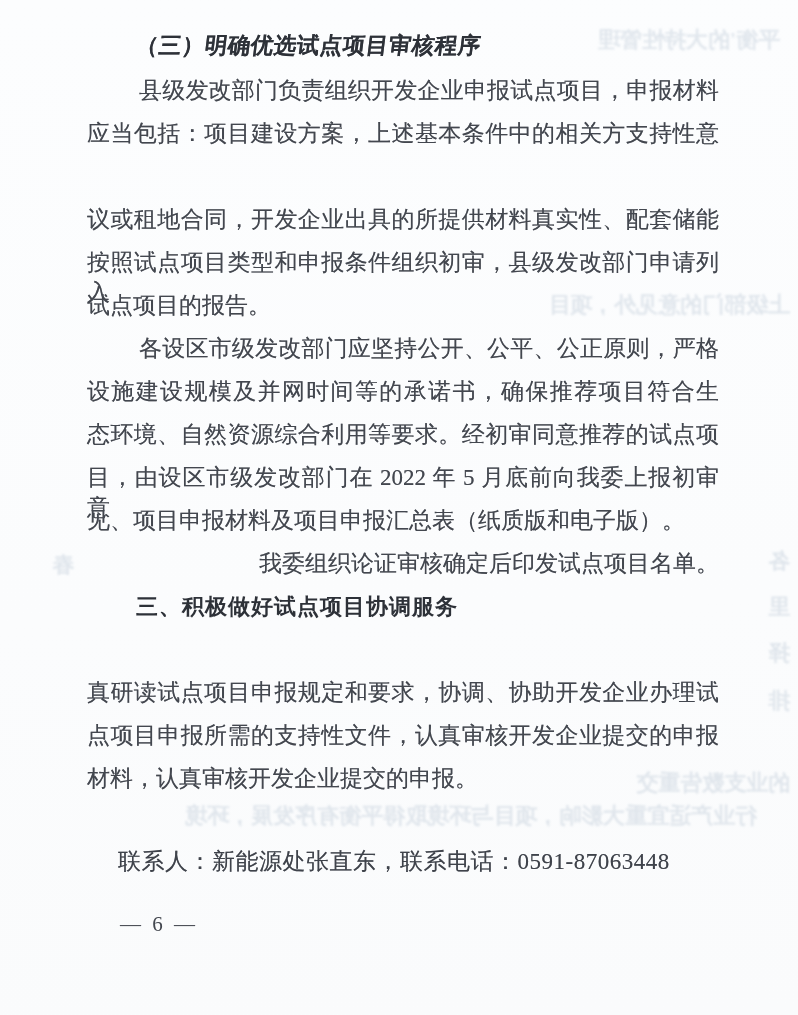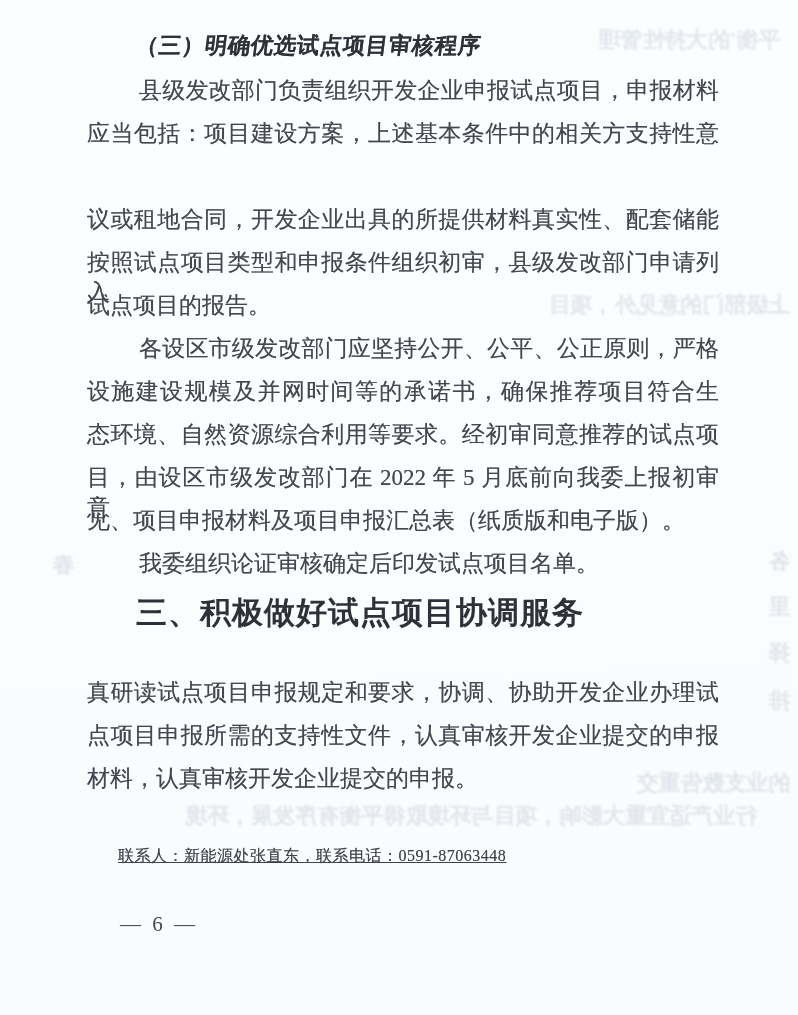--- a/index.html
+++ b/index.html
@@ -27,54 +27,53 @@
     text-shadow: 0 0 0.6px rgba(67,71,79,0.55);
     white-space: nowrap;
     margin-left: 20px;
   }
   .just {
     white-space: normal;
     text-align: justify;
     text-align-last: justify;
     text-justify: inter-character;
   }
-  .indent { padding-left: 52px; }
+  .indent { padding-left: 52px; text-align: right; }
   .h1 {
     position: absolute;
     left: 136px;
     top: 30px;
     font-size: 22.5px;
     font-weight: 700;
     letter-spacing: 0.5px;
     color: #2d3138;
     transform: skewX(-7deg);
     text-shadow: 0 0 0.6px rgba(45,49,56,0.7);
     white-space: nowrap;
   }
   .h2 {
     position: absolute;
     left: 136px;
     top: 592px;
     font-family: Liberation Mono, monospace;
-    font-size: 31px;
+    font-size: 22px;
     font-weight: 700;
     letter-spacing: 1px;
     color: #2d3138;
     white-space: nowrap;
   }
   .contact {
     position: absolute;
     left: 118px;
     top: 846px;
-    font-size: 16px;
+    font-size: 23px;
     letter-spacing: 0.5px;
     color: #3f434b;
     text-shadow: 0 0 0.6px rgba(63,67,75,0.55);
     white-space: nowrap;
-    text-decoration: underline;
   }
   .pagenum {
     position: absolute;
     left: 120px;
     top: 912px;
     font-size: 21px;
     letter-spacing: 3px;
     color: #43474f;
     white-space: nowrap;
   }

